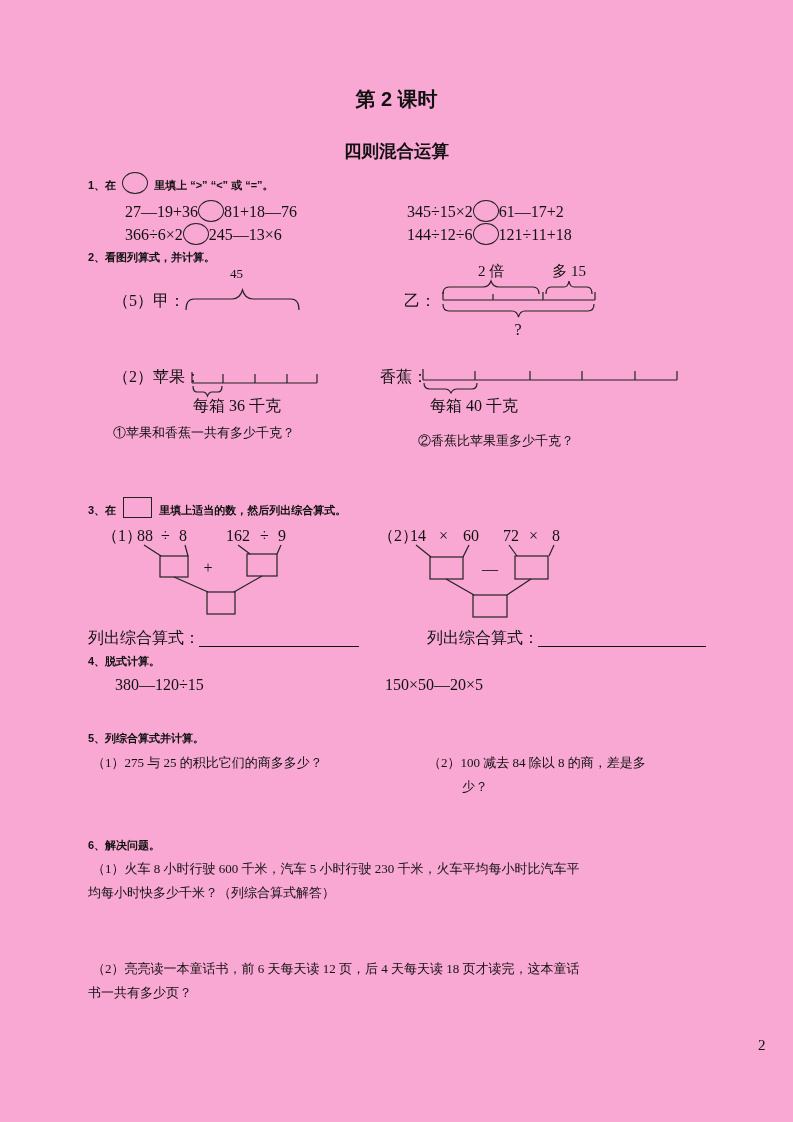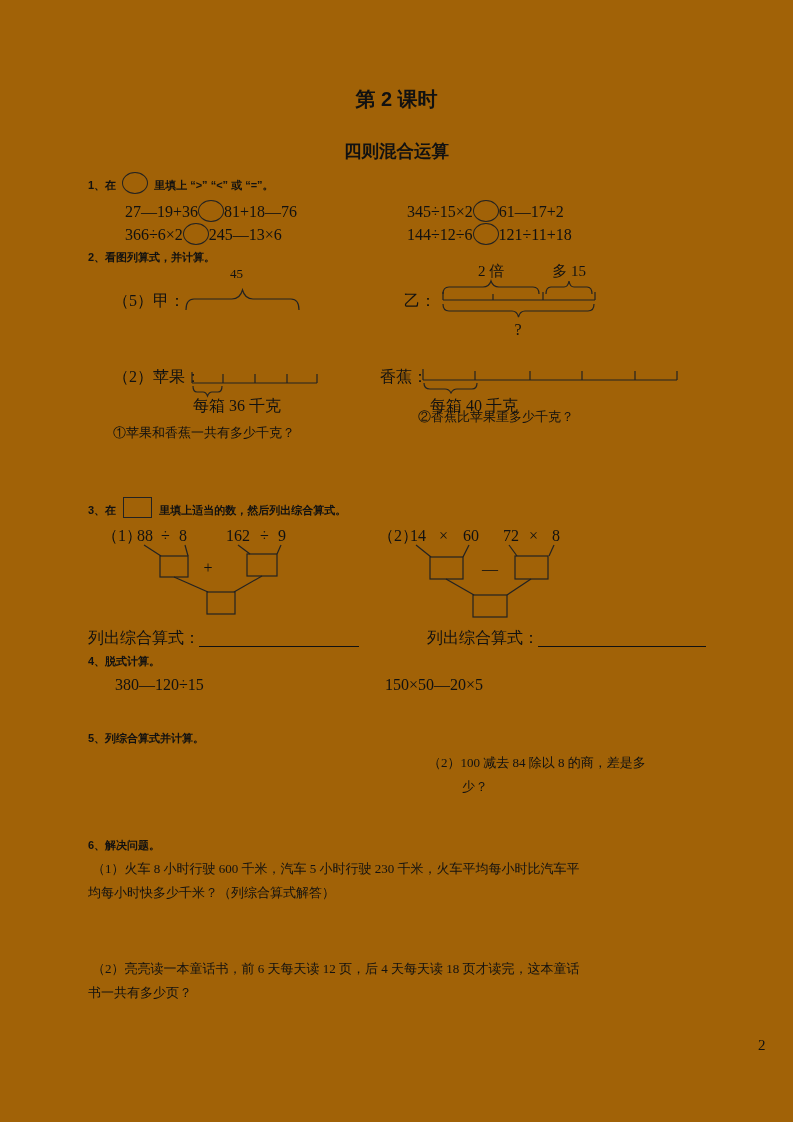--- a/index.html
+++ b/index.html
@@ -1,16 +1,16 @@
 <!DOCTYPE html>
 <html><head>
 <meta charset="utf-8">
 <style>
   html,body{margin:0;padding:0;background:#e8e8e8;}
-  .page{position:relative;width:793px;height:1122px;background:#a16207;margin:0 auto;
+  .page{position:relative;width:793px;height:1122px;background:#f9a8d4;margin:0 auto;
         font-family:"Liberation Serif","DejaVu Serif",serif;color:#111;overflow:hidden;}
   .abs{position:absolute;white-space:nowrap;}
   .hd{font-weight:bold;font-family:"Liberation Sans","DejaVu Sans",sans-serif;font-size:11px;}
   .t{font-size:13px;}
   .t16{font-size:16px;}
   .title{font-size:20px;left:0;right:0;text-align:center;}
   .subtitle{font-size:17.5px;left:0;right:0;text-align:center;}
   .cmp{display:inline-flex;align-items:center;line-height:21px;}
   .circle{display:inline-block;width:24px;height:20px;border:1.3px solid #222;border-radius:50%;flex:0 0 auto;}
   .sq{display:inline-block;width:27px;height:19px;border:1.2px solid #222;vertical-align:-4px;margin:0 7px;}
@@ -97,21 +97,21 @@
     <line x1="54" y1="15" x2="54" y2="24"></line>
     <line x1="109" y1="15" x2="109" y2="24"></line>
     <line x1="161" y1="15" x2="161" y2="24"></line>
     <line x1="214" y1="15" x2="214" y2="24"></line>
     <line x1="256" y1="15" x2="256" y2="24"></line>
     <path d="M3,27 Q3,33 9,33 L24,33 Q28,33 30,37 Q32,33 36,33 L51,33 Q56,33 56,27"></path>
   </svg>
   <div class="abs t16" style="left:430px;top:396px;">每箱 40 千克</div>
 
   <div class="abs t" style="left:113px;top:424px;">①苹果和香蕉一共有多少千克？</div>
-  <div class="abs t" style="left:418px;top:408px;">②香蕉比苹果重多少千克？</div>
+  <div class="abs t" style="left:418px;top:432px;">②香蕉比苹果重多少千克？</div>
 
   <div class="abs hd" style="left:88px;top:497px;">
     <span>3、在</span><span class="sq"></span><span>里填上适当的数，然后列出综合算式。</span>
   </div>
 
   <svg style="left:100px;top:525px;" width="220" height="95">
     <text x="2" y="16">（1）</text>
     <text x="37" y="16">88</text>
     <text x="61" y="16">÷</text>
     <text x="79" y="16">8</text>
@@ -153,20 +153,21 @@
   <div class="abs t16" style="left:88px;top:628px;">列出综合算式：</div>
   <div class="uline" style="left:199px;top:646px;width:160px;"></div>
   <div class="abs t16" style="left:427px;top:628px;">列出综合算式：</div>
   <div class="uline" style="left:538px;top:646px;width:168px;"></div>
 
   <div class="abs hd" style="left:88px;top:654px;">4、脱式计算。</div>
   <div class="abs t16" style="left:115px;top:676px;">380—120÷15</div>
   <div class="abs t16" style="left:385px;top:676px;">150×50—20×5</div>
 
   <div class="abs hd" style="left:88px;top:731px;">5、列综合算式并计算。</div>
+  <div class="abs t" style="left:92px;top:754px;">（1）275 与 25 的积比它们的商多多少？</div>
   <div class="abs t" style="left:428px;top:754px;">（2）100 减去 84 除以 8 的商，差是多</div>
   <div class="abs t" style="left:462px;top:778px;">少？</div>
 
   <div class="abs hd" style="left:88px;top:838px;">6、解决问题。</div>
   <div class="abs t" style="left:92px;top:860px;">（1）火车 8 小时行驶 600 千米，汽车 5 小时行驶 230 千米，火车平均每小时比汽车平</div>
   <div class="abs t" style="left:88px;top:884px;">均每小时快多少千米？（列综合算式解答）</div>
   <div class="abs t" style="left:92px;top:960px;">（2）亮亮读一本童话书，前 6 天每天读 12 页，后 4 天每天读 18 页才读完，这本童话</div>
   <div class="abs t" style="left:88px;top:984px;">书一共有多少页？</div>
 
   <div class="abs pageno" style="left:758px;top:1037px;">2</div>

